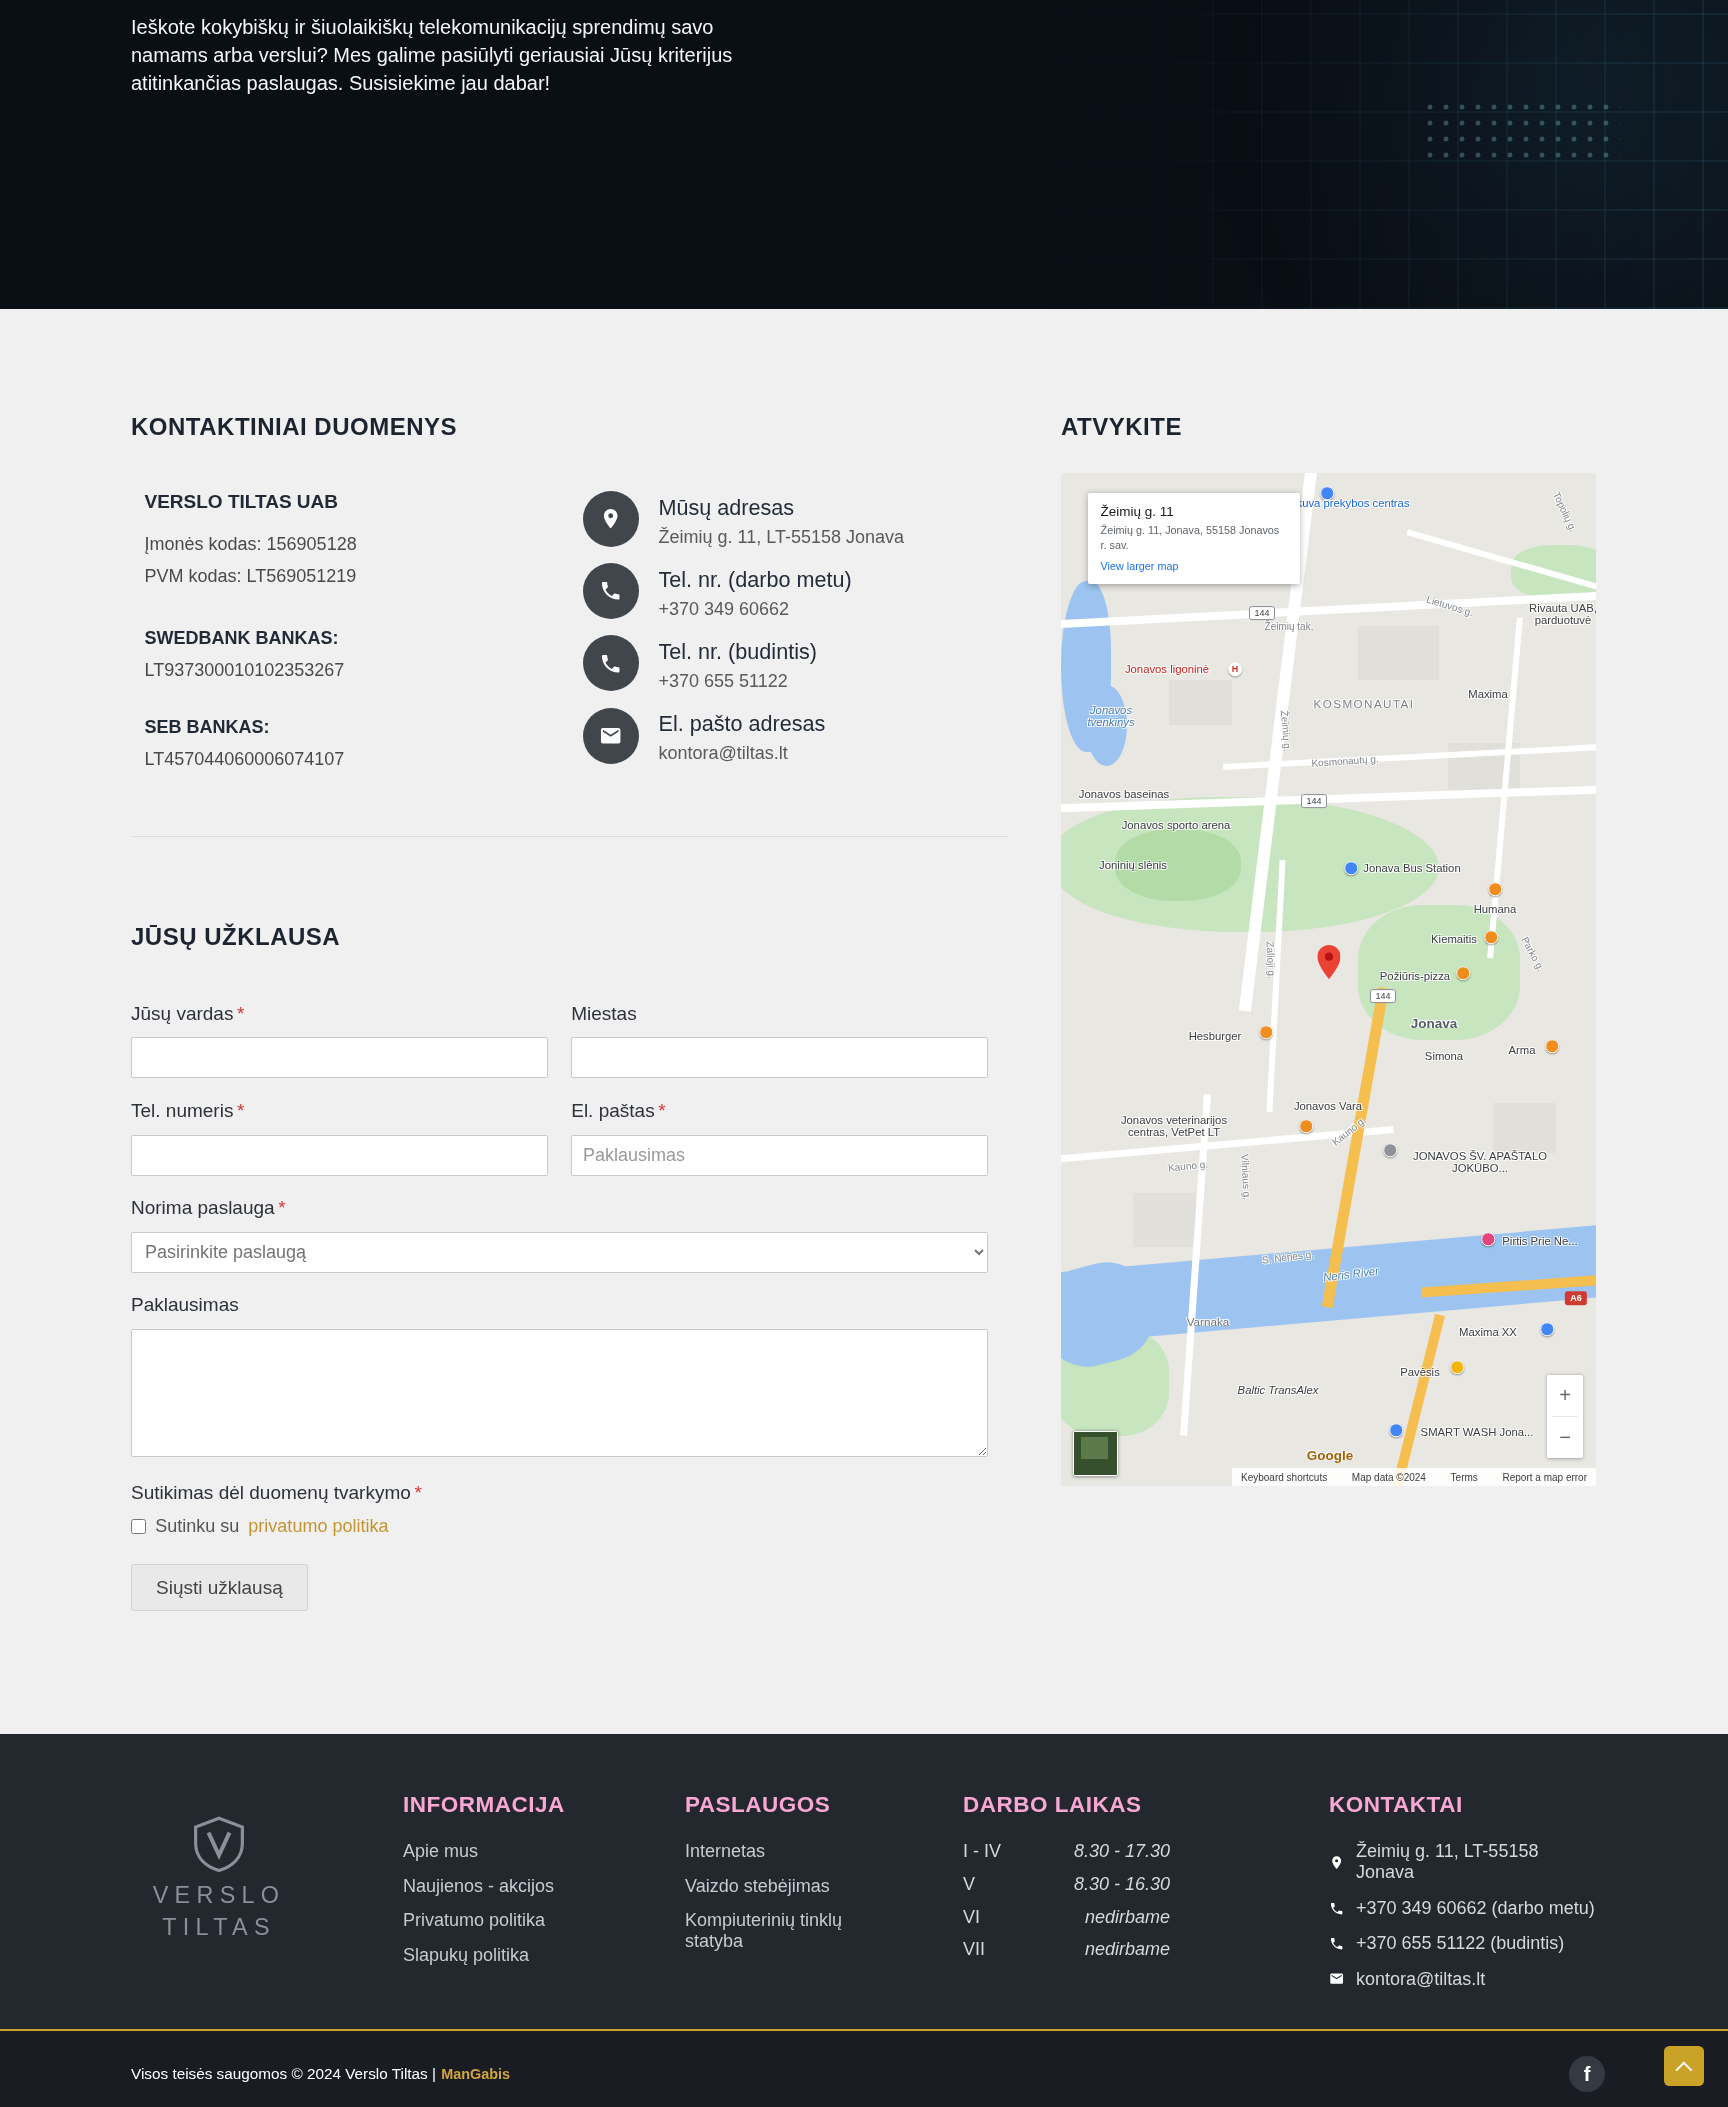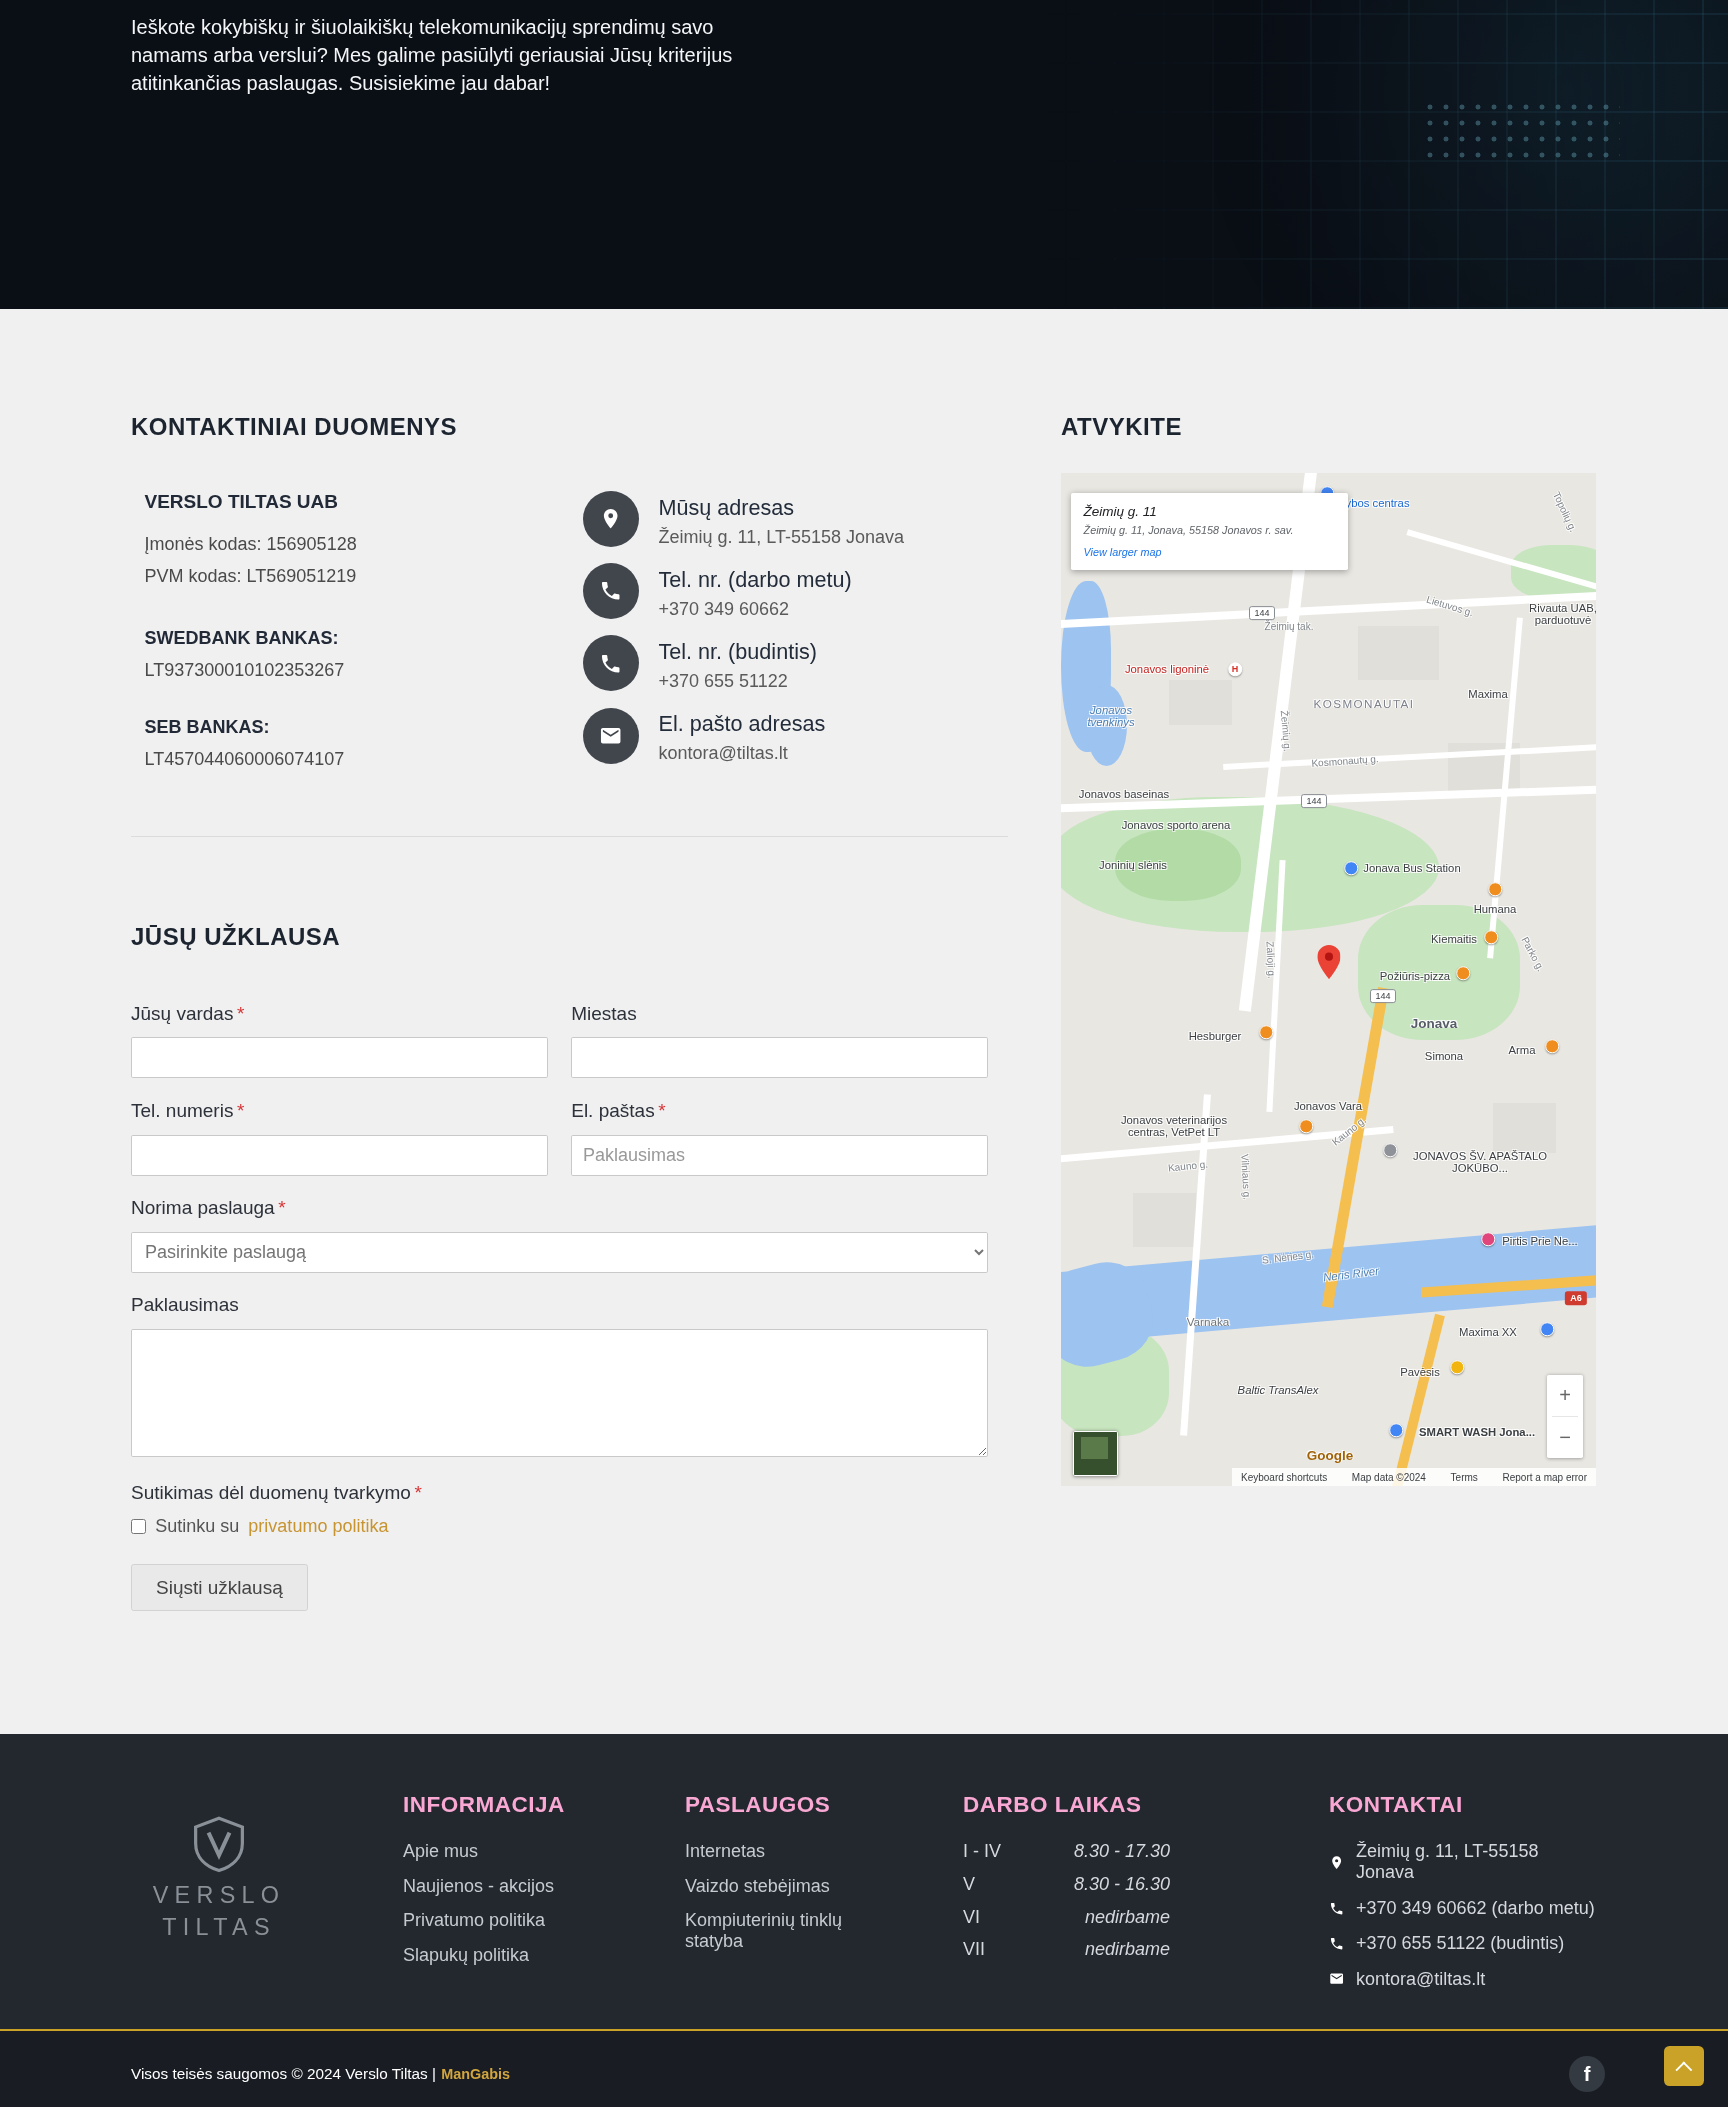--- a/index.html
+++ b/index.html
@@ -93,22 +93,22 @@
   .dot.pink { background:#e0457b; } .dot.grey { background:#8f9399; }
   .dot.gold { background:#f2b50f; }
   .dot.hosp { background:#fff; color:#d93025; font-size:9px; font-weight:700;
     display:flex; align-items:center; justify-content:center; }
 
   .badge144 { position:absolute; transform:translate(-50%,-50%); background:#fff;
     border:0.9px solid #888d93; border-radius:2.7px; font-size:9px; color:#3c4043; padding:0.9px 4.5px; }
   .badgeA6 { position:absolute; transform:translate(-50%,-50%); background:#cf3b2f;
     border-radius:2.7px; font-size:9px; color:#fff; font-weight:700; padding:1.8px 5.4px; }
 
-  .map-card { position:absolute; left:10px; top:20px; width:277px; background:#fff;
-    border-radius:1.8px; box-shadow:0 1.8px 6.3px rgba(0,0,0,.3); padding:10.8px 12.6px;font-style:italic; }
+  .map-card { position:absolute; left:27px; top:20px; width:212px; background:#fff;
+    border-radius:1.8px; box-shadow:0 1.8px 6.3px rgba(0,0,0,.3); padding:10.8px 12.6px; }
   .map-card .t { font-size:13.5px; font-weight:500; color:#202124; }
   .map-card .s { font-size:10.8px; color:#5f6368; line-height:14.4px; margin-top:4.5px; }
   .map-card .l { display:inline-block; font-size:10.8px; color:#1a73e8; margin-top:8px; text-decoration:none; }
 
   .marker { position:absolute; transform:translate(-50%,-100%); }
   .zoom-ctl { position:absolute; left:486px; top:902px; width:36px; height:83px; background:#fff;
     box-shadow:0 0.9px 3.6px rgba(0,0,0,.3); border-radius:1.8px; display:flex; flex-direction:column; }
   .zoom-btn { flex:1; display:flex; align-items:center; justify-content:center;
     font-size:20px; color:#666; cursor:pointer; }
   .zoom-sep { height:0.9px; background:#e6e6e6; margin:0 5.4px; }
@@ -348,21 +348,21 @@
       <span class="ml street" style="left:127px;top:693px;transform:translate(-50%,-50%) rotate(-6deg);">Kauno g.</span>
       <span class="ml street" style="left:185px;top:704px;transform:translate(-50%,-50%) rotate(87deg);">Vilniaus g.</span>
       <span class="ml street" style="left:472px;top:481px;transform:translate(-50%,-50%) rotate(62deg);">Parko g.</span>
       <span class="ml" style="left:479px;top:768px;">Pirtis Prie Ne...</span>
       <span class="ml water-l" style="left:290px;top:801px;transform:translate(-50%,-50%) rotate(-7deg);">Neris River</span>
       <span class="ml street" style="left:227px;top:784px;transform:translate(-50%,-50%) rotate(-7deg);">S. Nėries g.</span>
       <span class="ml district2" style="left:147px;top:848px;">Varnaka</span>
       <span class="ml" style="left:427px;top:859px;">Maxima XX</span>
       <span class="ml" style="left:359px;top:899px;">Pavėsis</span>
       <span class="ml" style="left:217px;top:917px;font-style:italic;">Baltic TransAlex</span>
-      <span class="ml" style="left:416px;top:959px;font-weight:bold;">SMART WASH Jona...</span>
+      <span class="ml" style="left:416px;top:959px;">SMART WASH Jona...</span>
       <span class="ml street" style="left:225px;top:258px;transform:translate(-50%,-50%) rotate(85deg);">Žeimių g.</span>
       <span class="ml street" style="left:284px;top:288px;transform:translate(-50%,-50%) rotate(-4deg);">Kosmonautų g.</span>
       <span class="ml street" style="left:210px;top:487px;transform:translate(-50%,-50%) rotate(87deg);">Zalioji g.</span>
 
       <span class="badge144" style="left:201px;top:140px;">144</span>
       <span class="badge144" style="left:253px;top:328px;">144</span>
       <span class="badge144" style="left:322px;top:523px;">144</span>
       <span class="badgeA6" style="left:515px;top:825px;">A6</span>
 
       <div class="marker" style="left:268px;top:509px;">

